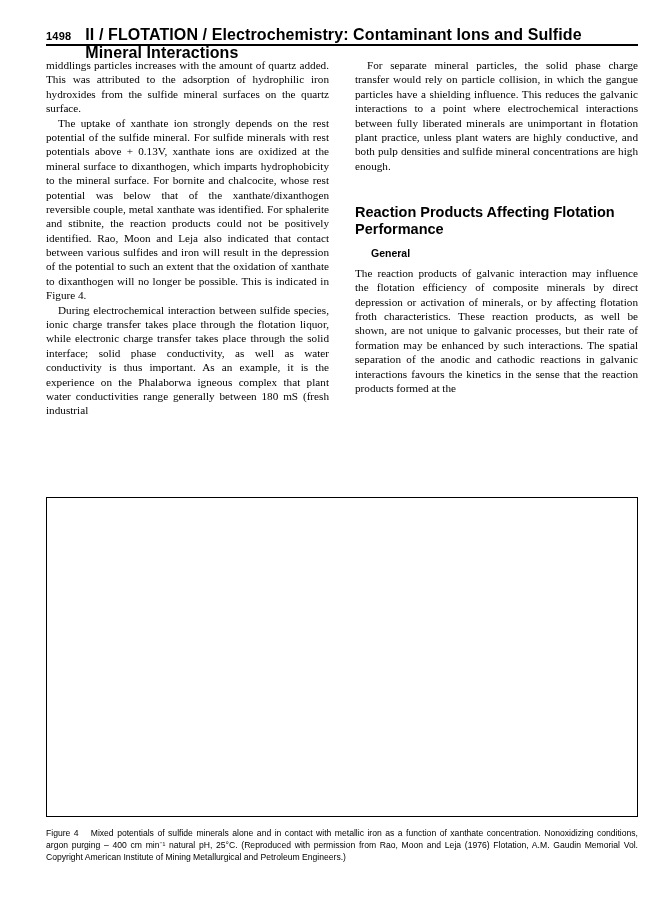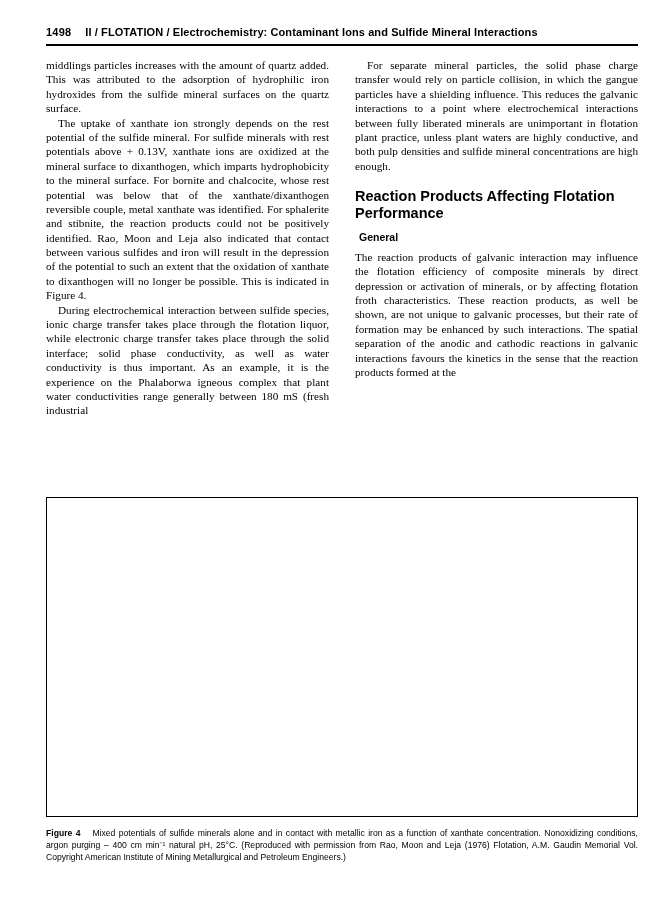--- a/index.html
+++ b/index.html
@@ -33,21 +33,21 @@
     font-family: "Liberation Sans", sans-serif;
     font-weight: bold;
     font-size: 10.5px;
   }
   .header .folio {
     font-size: 11px;
     margin-right: 14px;
     letter-spacing: 0.2px;
   }
   .header .runhead {
-    font-size: 11px;
+    font-size: 16px;
     letter-spacing: 0.1px;
   }
   .header-rule {
     position: absolute;
     left: 38px;
     top: 44px;
     width: 592px;
     height: 2px;
     background: #000;
   }
@@ -70,28 +70,28 @@
     text-indent: 12px;
     font-family: Liberation Serif, serif;
   }
   .col p.noindent { text-indent: 0; }
 
   h2.section {
     font-family: "Liberation Sans", sans-serif;
     font-size: 14.5px;
     font-weight: bold;
     line-height: 1.18;
-    margin: 15px 0 9px 0;
+    margin: 31px 0 9px 0;
     text-align: left;
   }
   h3.sub {
     font-family: "Liberation Sans", sans-serif;
     font-size: 10.5px;
     font-weight: bold;
-    margin: 7px 0 5px 4px;
+    margin: 7px 0 5px 16px;
     text-align: left;
   }
 
   
   .figure-wrap {
     position: absolute;
     left: 38px;
     top: 497px;
     width: 592px;
     height: 320px;
@@ -109,21 +109,21 @@
   .fig-caption {
     position: absolute;
     left: 38px;
     top: 828px;
     width: 592px;
     font-family: "Liberation Sans", sans-serif;
     font-size: 8.6px;
     line-height: 1.38;
     text-align: justify;
   }
-  .fig-caption b { font-weight: bold; margin-top: 28px; }
+  .fig-caption b { font-weight: normal; margin-top: 28px; }
 
   
   svg text {
     font-family: "Liberation Sans", sans-serif;
     fill: #000;
   }
 </style>
 </head>
 <body>
 

